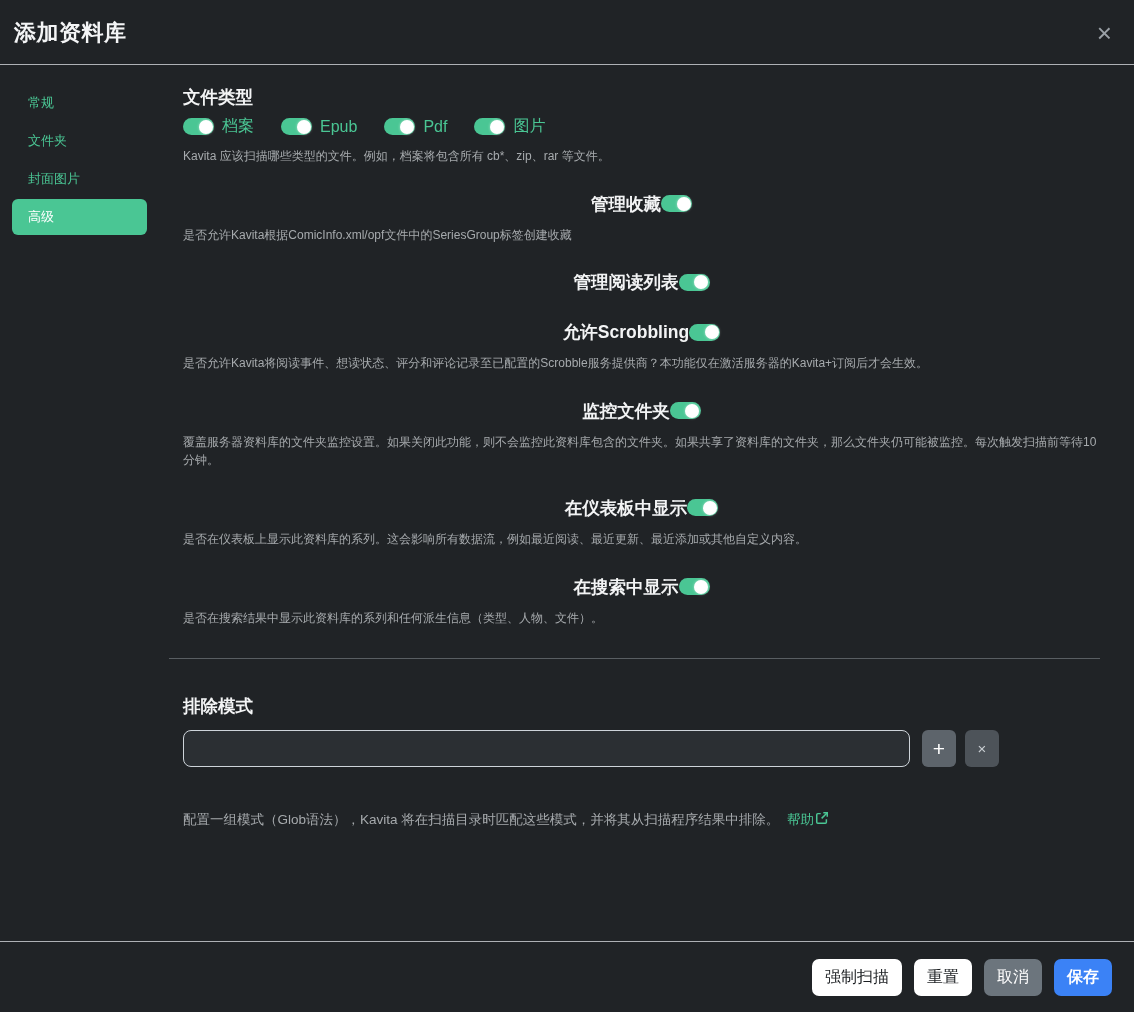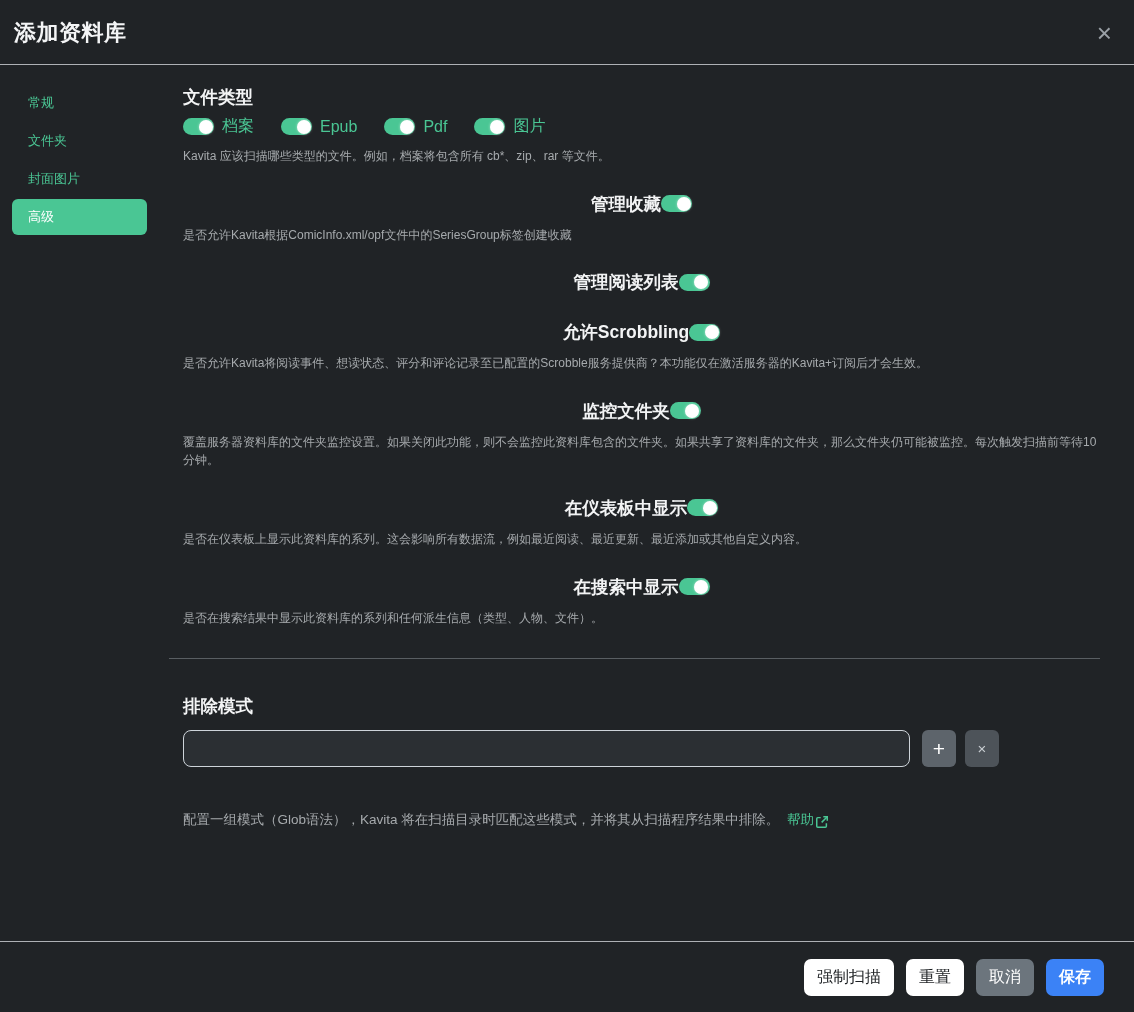--- a/index.html
+++ b/index.html
@@ -52,25 +52,25 @@
     color:#eceded;padding:0 12px;font-size:14px;font-family:inherit;outline:none;
   }
   .btn-add,.btn-remove{
     width:34px;height:37px;border:none;border-radius:6px;cursor:pointer;
     font-family:inherit;display:flex;align-items:center;justify-content:center;
   }
   .btn-add{margin-left:12px;background:#5d646b;color:#fff;font-size:21px;}
   .btn-remove{margin-left:9px;background:#4d5359;color:#c9ced2;font-size:15px;}
   .help-row{margin-top:44px;font-size:13.5px;color:#a6aaad;}
   .help-link{color:#4ac694;text-decoration:none;cursor:pointer;margin-left:4px;
-    display:inline-flex;align-items:flex-end;gap:1px;}
+    display:inline-flex;align-items:flex-start;gap:1px;}
   
   .modal-footer{
     flex:0 0 71px;border-top:1px solid rgba(222,226,230,.75);
-    display:flex;align-items:center;justify-content:flex-end;gap:12px;padding:0 30px;
+    display:flex;align-items:center;justify-content:flex-end;gap:12px;padding:0 22px;
   }
   .btn{height:37px;padding:0 13px;border:none;border-radius:7px;font-size:16px;
     cursor:pointer;font-family:inherit;white-space:nowrap;}
   .btn-light{background:#fff;color:#1c1f22;}
   .btn-secondary{background:#6c757d;color:#fff;}
   .btn-success{background:#3b82f6;color:#fff;font-weight:bold;}
 </style>
 </head>
 <body>
 

